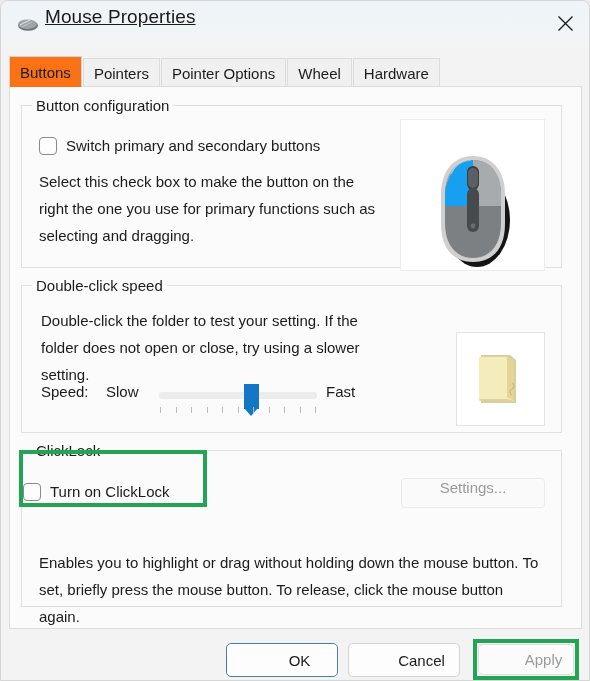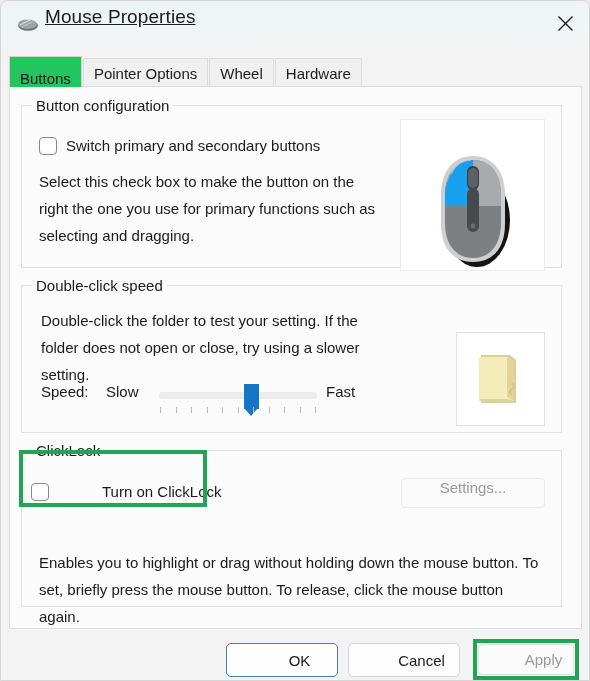--- a/index.html
+++ b/index.html
@@ -66,26 +66,25 @@
     font-size: 15px;
     color: #1b1b1b;
     background: #f0f0f0;
     border: 1px solid #dcdcdc;
     border-bottom: none;
     margin-right: 1px;
     cursor: default;
     white-space: nowrap;
   }
   .tab.active {
-    background: #22c55e;
+    background: #f97316;
     height: 31px;
     border-color: #d2d2d2;
     position: relative;
     z-index: 3;
-    align-items: flex-end;
   }
 
   
   #tabpage {
     position: absolute;
     left: 8px; top: 85px;
     width: 573px; height: 543px;
     background: #fbfbfb;
     border: 1px solid #dcdcdc;
   }
@@ -247,20 +246,23 @@
         <path d="M1.5 1.5 L15.5 15.5 M15.5 1.5 L1.5 15.5" stroke="#1b1b1b" stroke-width="1.35" fill="none"></path>
       </svg>
     </div>
   </div>
 
   <div id="tabstrip">
     <div class="tab active">
       <span>Buttons</span>
     </div>
     <div class="tab">
+      <span>Pointers</span>
+    </div>
+    <div class="tab">
       <span>Pointer Options</span>
     </div>
     <div class="tab">
       <span>Wheel</span>
     </div>
     <div class="tab">
       <span>Hardware</span>
     </div>
   </div>
 
@@ -336,21 +338,21 @@
       <path d="M50 24 L57 29 L57 68 L50 64 Z" fill="#e3d596"></path>
       <path d="M55 50 q4 3 0 6 q-4 3 0 6" stroke="#cdbf83" stroke-width="1.4" fill="none"></path>
       <path d="M22 66 L50 66 L57 68 L24 68 Z" fill="#cfc184" opacity=".6"></path>
     </svg>
   </div>
 
   <div class="group" id="grp-click">
     <span class="legend">ClickLock</span>
   </div>
 
-  <div class="chk-row" style="left:30px; top:482px;gap:44px;">
+  <div class="chk-row" style="left:22px; top:482px;">
     <span class="chkbox"></span>
     <span class="chk-label">Turn on ClickLock</span>
   </div>
 
   <div id="settings-btn">
     <span>Settings...</span>
   </div>
 
   <div class="desc" style="left:38px; top:518px; width:500px;margin-top:30px;">Enables you to highlight or drag without holding down the mouse button. To set, briefly press the mouse button. To release, click the mouse button again.</div>
 

